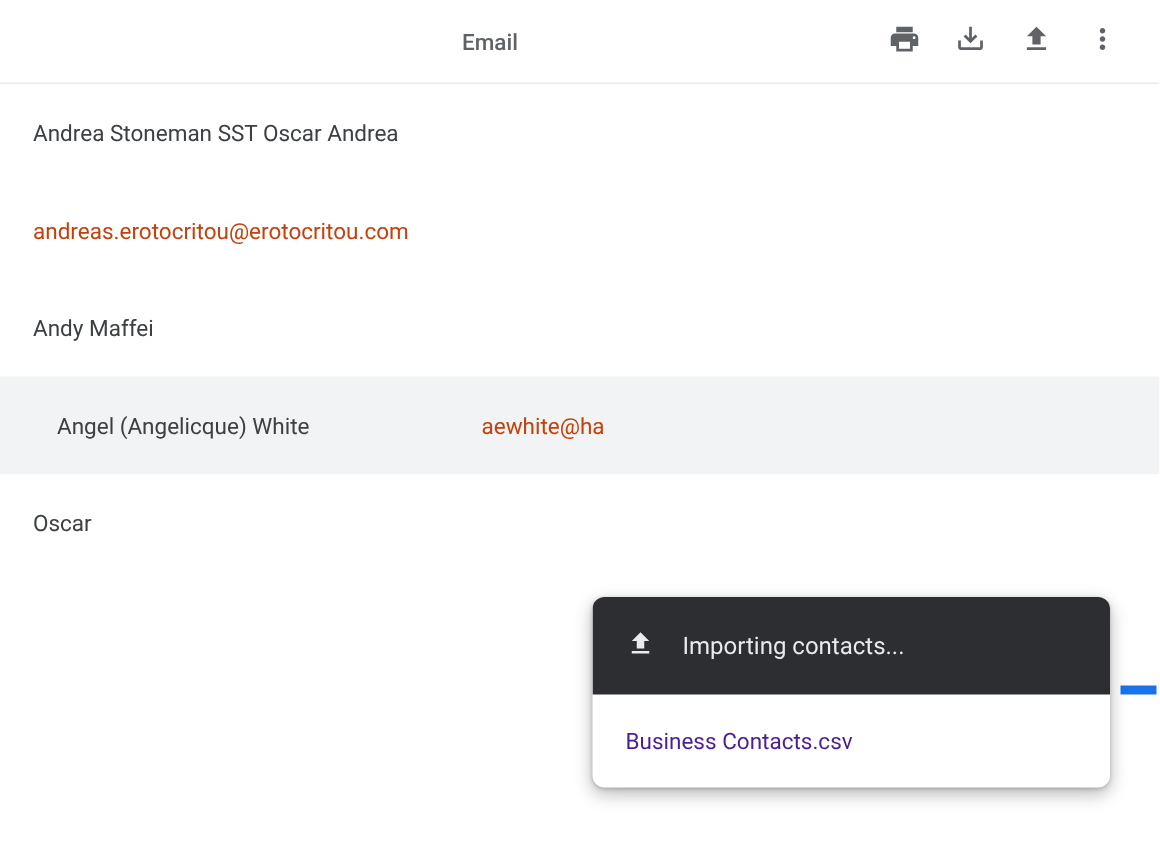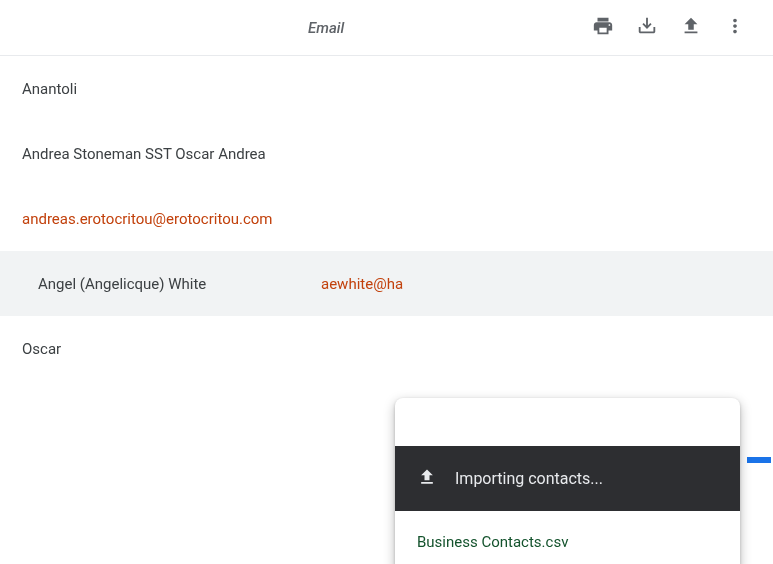--- a/index.html
+++ b/index.html
@@ -17,21 +17,20 @@
       display: flex;
       align-items: center;
       border-bottom: 1px solid #e8eaed;
       padding: 0 16px 0 0;
     }
     .header-title {
       font-size: 15px;
       color: #5f6368;
       font-weight: 500;
       margin-left: 308px;
-      font-style: italic;
     }
     .header-spacer { flex: 1; }
     .header-icon-btn {
       width: 40px;
       height: 40px;
       border: none;
       background: transparent;
       border-radius: 50%;
       display: flex;
       align-items: center;
@@ -76,30 +75,29 @@
     }
     .toast-header {
       background: #2d2e31;
       color: #e8eaed;
       height: 65px;
       display: flex;
       align-items: center;
       padding: 0 22px;
       gap: 18px;
       font-size: 16px;
-      margin-top: 48px;
     }
     .toast-header svg { fill: #e8eaed; }
     .toast-body {
       height: 62px;
       display: flex;
       align-items: center;
       padding: 0 22px;
       font-size: 15px;
-      color: #14532d;
+      color: #4c1d95;
       text-align: center;
     }
     .progress-bar {
       position: absolute;
       right: 2px;
       top: 457px;
       width: 24px;
       height: 6px;
       background: #1a73e8;
     }
@@ -135,29 +133,29 @@
     <span>
       <svg width="22" height="22" viewBox="0 0 24 24">
           <path d="M12 8c1.1 0 2-.9 2-2s-.9-2-2-2-2 .9-2 2 .9 2 2 2zm0 2c-1.1 0-2 .9-2 2s.9 2 2 2 2-.9 2-2-.9-2-2-2zm0 6c-1.1 0-2 .9-2 2s.9 2 2 2 2-.9 2-2-.9-2-2-2z"></path>
         </svg>
     </span>
   </button>
 </div>
 
 <div class="list">
   <div class="row">
-    <span class="col-name">Anantoli</span>
-    <span class="col-email"></span>
-  </div>
-  <div class="row">
     <span class="col-name">Andrea Stoneman SST Oscar Andrea</span>
     <span class="col-email"></span>
   </div>
   <div class="row">
     <span class="col-email">andreas.erotocritou@erotocritou.com</span>
+  </div>
+  <div class="row">
+    <span class="col-name">Andy Maffei</span>
+    <span class="col-email"></span>
   </div>
   <div class="row highlight">
     <span class="col-name">Angel (Angelicque) White</span>
     <span class="col-email">aewhite@ha</span>
   </div>
   <div class="row">
     <span class="col-name">Oscar</span>
     <span class="col-email"></span>
   </div>
 </div>

